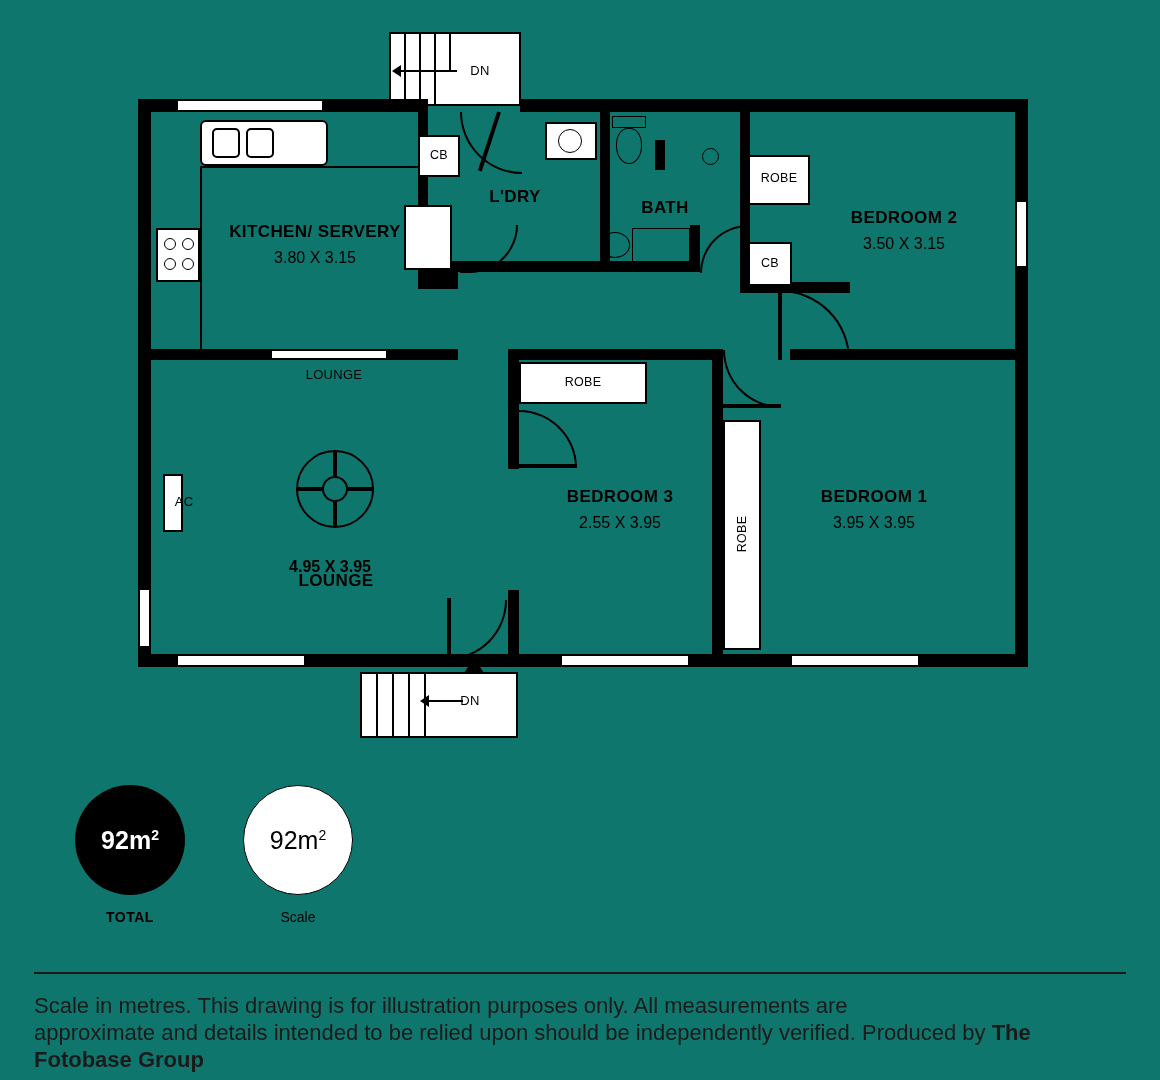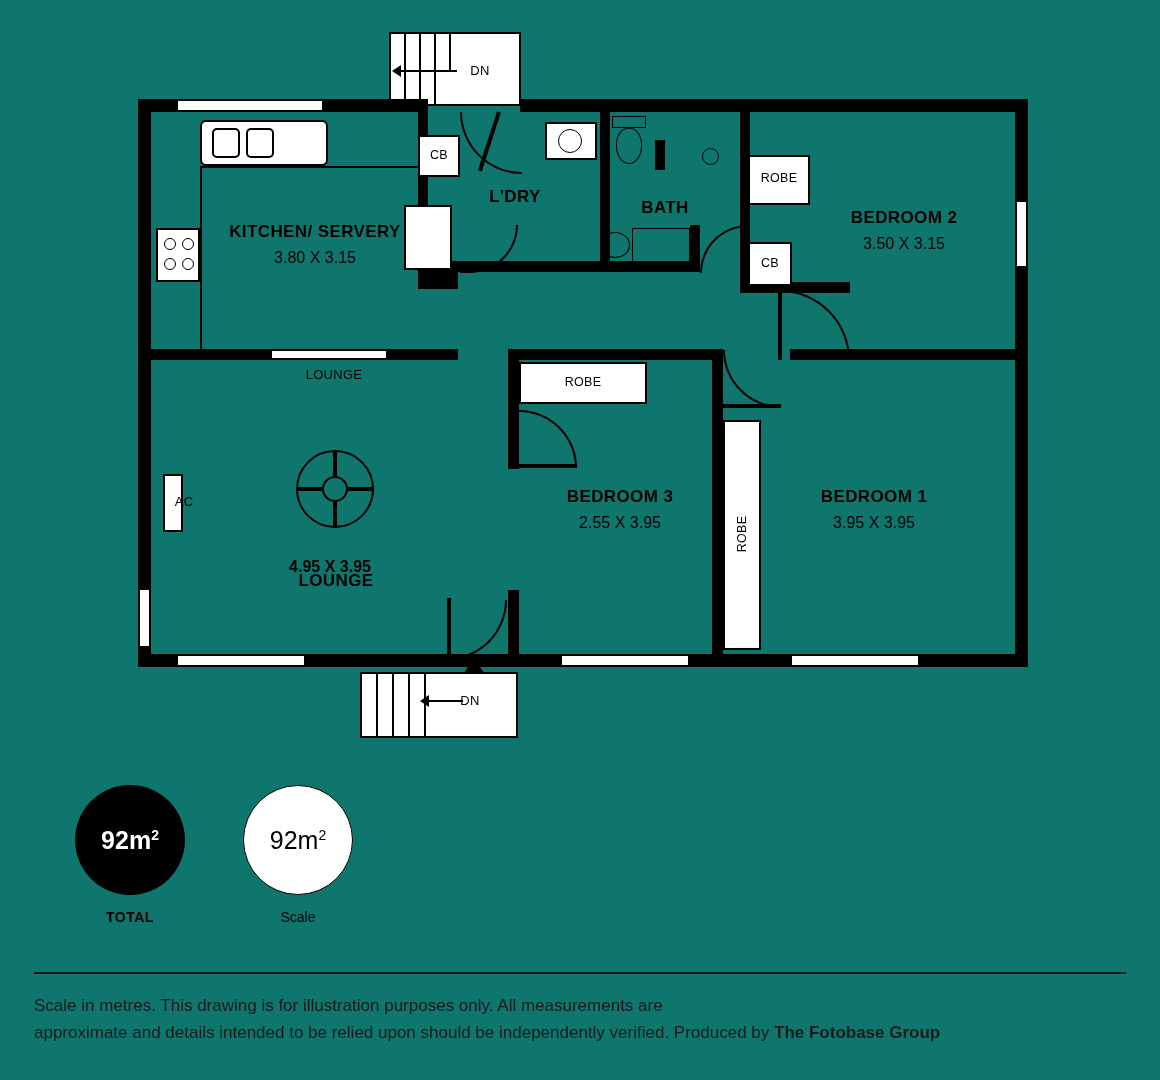--- a/index.html
+++ b/index.html
@@ -108,21 +108,21 @@
     top: 972px;
     width: 1092px;
     height: 2px;
     background: #1a1a1a;
   }
   #footer {
     position: absolute;
     left: 34px;
     top: 992px;
     width: 1100px;
-    font-size: 17px;
+    font-size: 22px;
     line-height: 27px;
     color: #1a1a1a;
   }
   #footer b { font-weight: bold; }
 </style>
 </head>
 <body>
 
 <div id="page">
 

